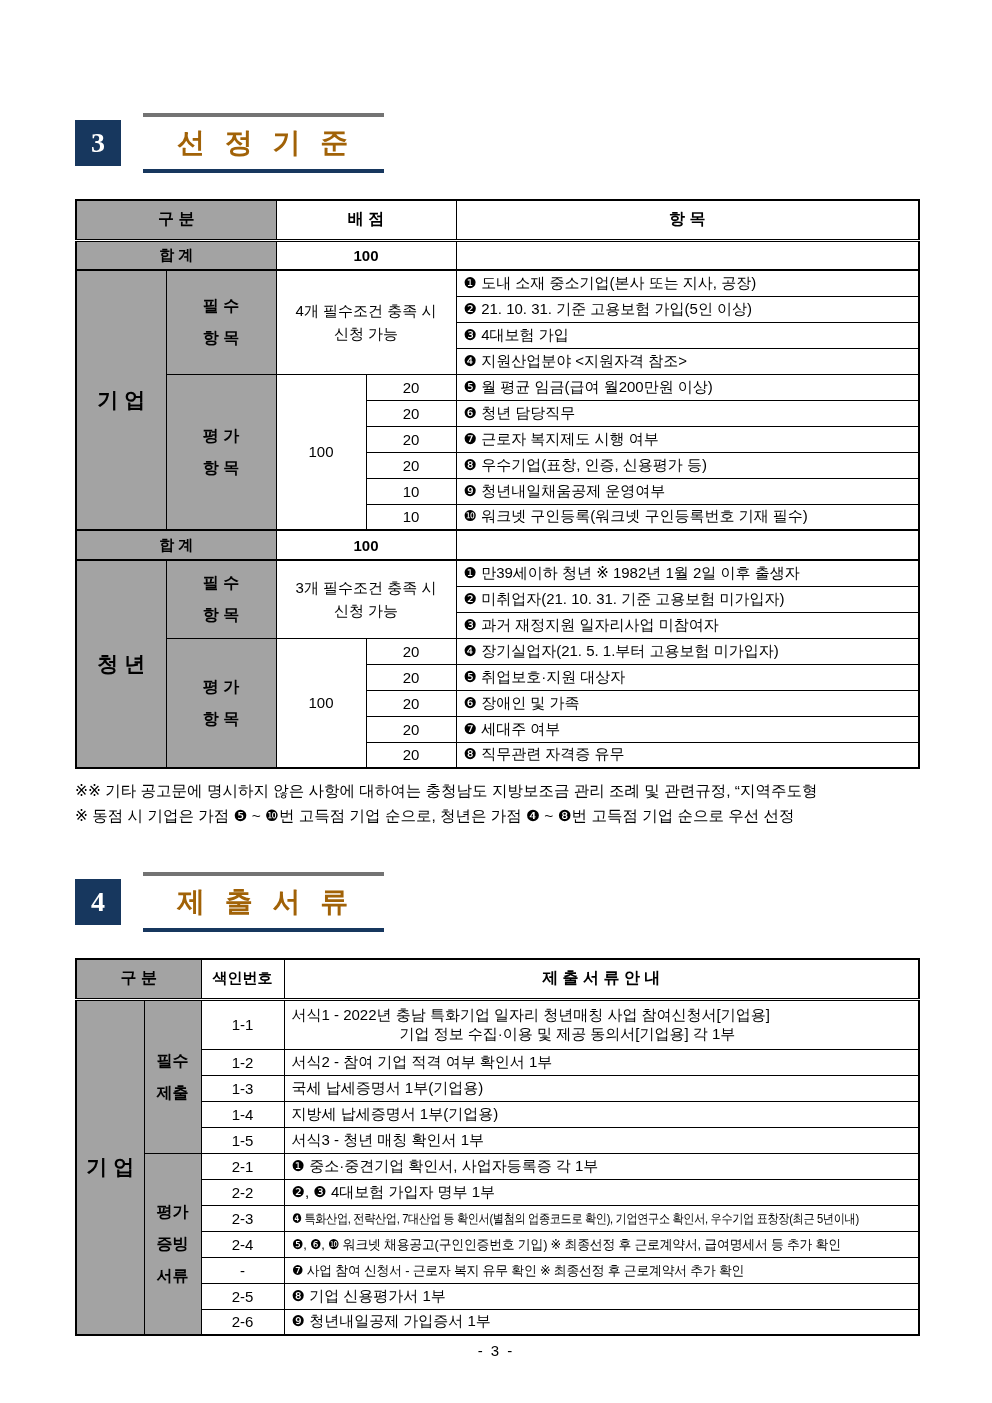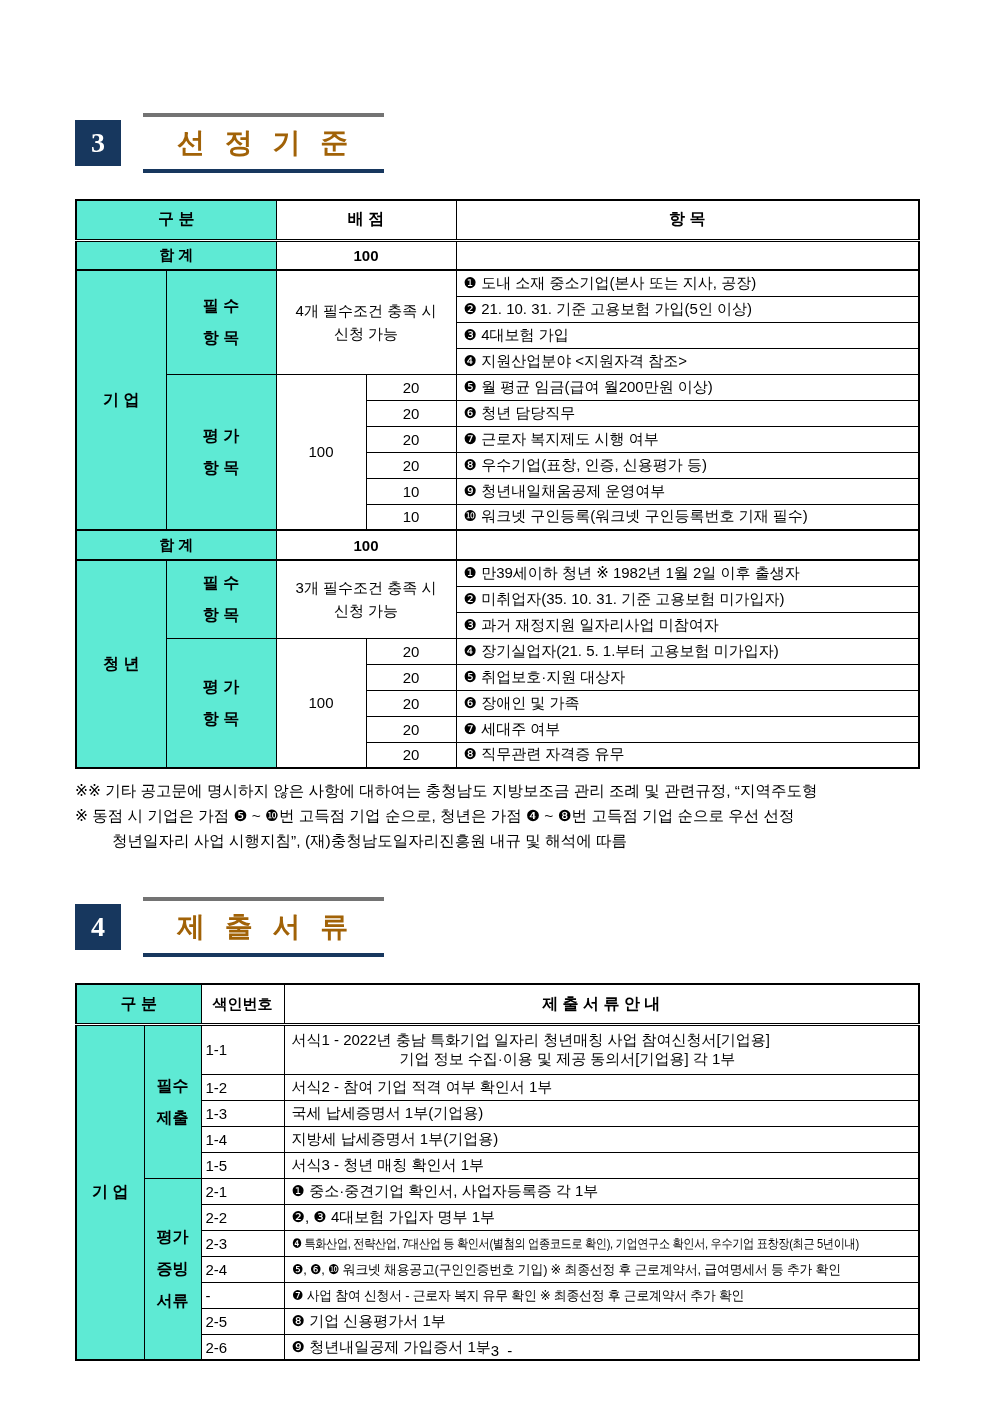--- a/index.html
+++ b/index.html
@@ -49,46 +49,46 @@
     border: 2px solid #000;
   }
   td {
     border: 1px solid #000;
     font-size: 15px;
     height: 26px;
     padding: 1px 4px;
     vertical-align: middle;
     overflow: hidden;
   }
-  .gray { background: #5eead4; margin-top: 48px; }
+  .gray { background: #a3a3a3; margin-top: 48px; }
   .hdr td {
     height: 40px;
     font-size: 16px;
     font-weight: bold;
     text-align: center;
     border-bottom: 3px double #000;
   }
   .total td {
     height: 30px;
     font-weight: bold;
     text-align: center;
     border-top: 2px solid #000;
     border-bottom: 2px solid #000;
   }
   td.group {
-    text-align: center; font-weight: bold; font-size: 16px;
+    text-align: center; font-weight: bold; font-size: 21px;
   }
   td.sub {
     text-align: center; font-weight: bold; font-size: 16px;
     white-space: pre-line; line-height: 2.0;
   }
   td.cond { text-align: center; white-space: pre-line; line-height: 1.55; }
   td.score { text-align: center; }
   td.item, td.doc { text-align: left; padding-left: 7px; padding-right: 3px; }
-  td.idx { }
+  td.idx { text-align: center; }
   .doc-line2 { display: block; padding-left: 108px; }
   .fit { display: inline-block; white-space: nowrap; transform-origin: 0 50%; }
   .fit-85 { font-size: 13px; letter-spacing: -0.4px; transform: scaleX(0.86); }
   .fit-95 { font-size: 13.5px; letter-spacing: -0.2px; transform: scaleX(0.95); }
   tr.two-line td { height: 50px; }
 
   
   .notes { margin-top: 9px; width: 860px; font-size: 15.5px; line-height: 1.62; }
   .notes .indent { padding-left: 37px; }
 
@@ -189,21 +189,21 @@
 
     <tr>
       <td rowspan="8" class="group gray">청 년</td>
       <td rowspan="3" class="sub gray">필 수
 항 목</td>
       <td rowspan="3" colspan="2" class="cond">3개 필수조건 충족 시
 신청 가능</td>
       <td class="item">❶ 만39세이하 청년 ※ 1982년 1월 2일 이후 출생자</td>
     </tr>
     <tr>
-      <td class="item">❷ 미취업자(35. 10. 31. 기준 고용보험 미가입자)</td>
+      <td class="item">❷ 미취업자(21. 10. 31. 기준 고용보험 미가입자)</td>
     </tr>
     <tr>
       <td class="item">❸ 과거 재정지원 일자리사업 미참여자</td>
     </tr>
 
     <tr>
       <td rowspan="5" class="sub gray">평 가
 항 목</td>
       <td rowspan="5" class="score">100</td>
       <td class="score">20</td>
@@ -224,21 +224,20 @@
     <tr>
       <td class="score">20</td>
       <td class="item">❽ 직무관련 자격증 유무</td>
     </tr>
   </tbody>
     </table>
 
   <div class="notes">
     <div>※※ 기타 공고문에 명시하지 않은 사항에 대하여는 충청남도 지방보조금 관리 조례 및 관련규정, “지역주도형</div>
     <div>※ 동점 시 기업은 가점 ❺ ~ ❿번 고득점 기업 순으로, 청년은 가점 ❹ ~ ❽번 고득점 기업 순으로 우선 선정</div>
-    <div class="indent">청년일자리 사업 시행지침”, (재)충청남도일자리진흥원 내규 및 해석에 따름</div>
   </div>
 
   <div class="gap-between-sections"></div>
 
   <div class="sec-header">
     <div class="sec-num">4</div>
     <div class="sec-title">제 출 서 류</div>
   </div>
 
   <table>

